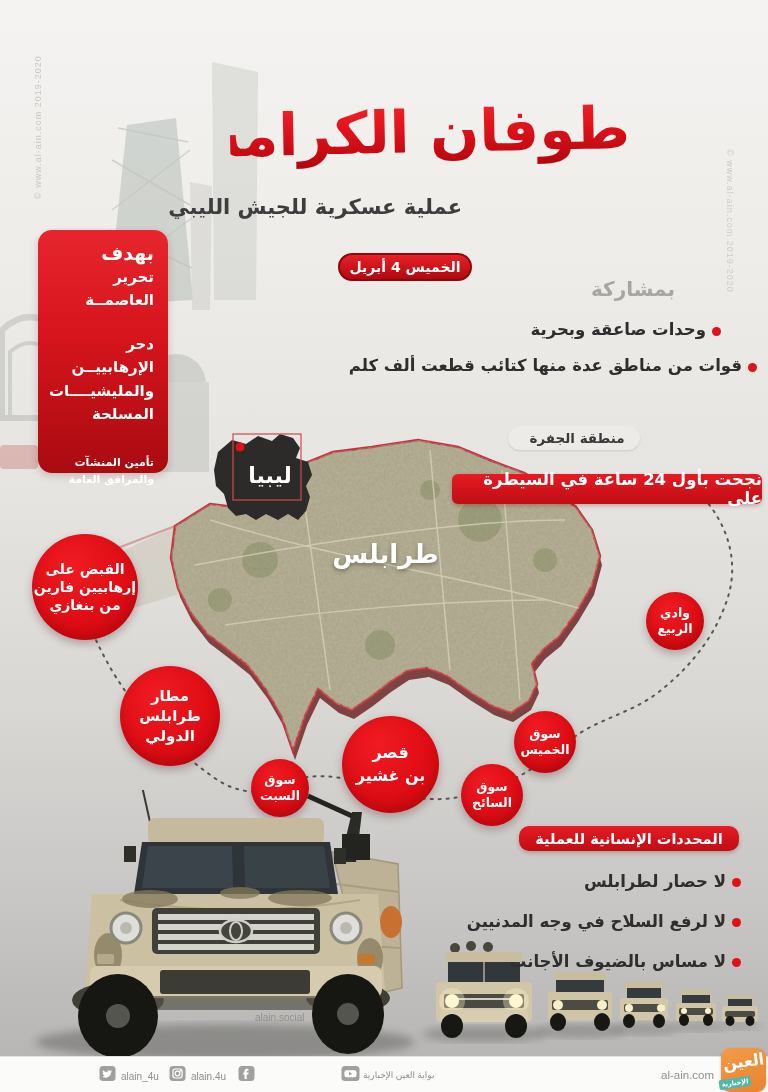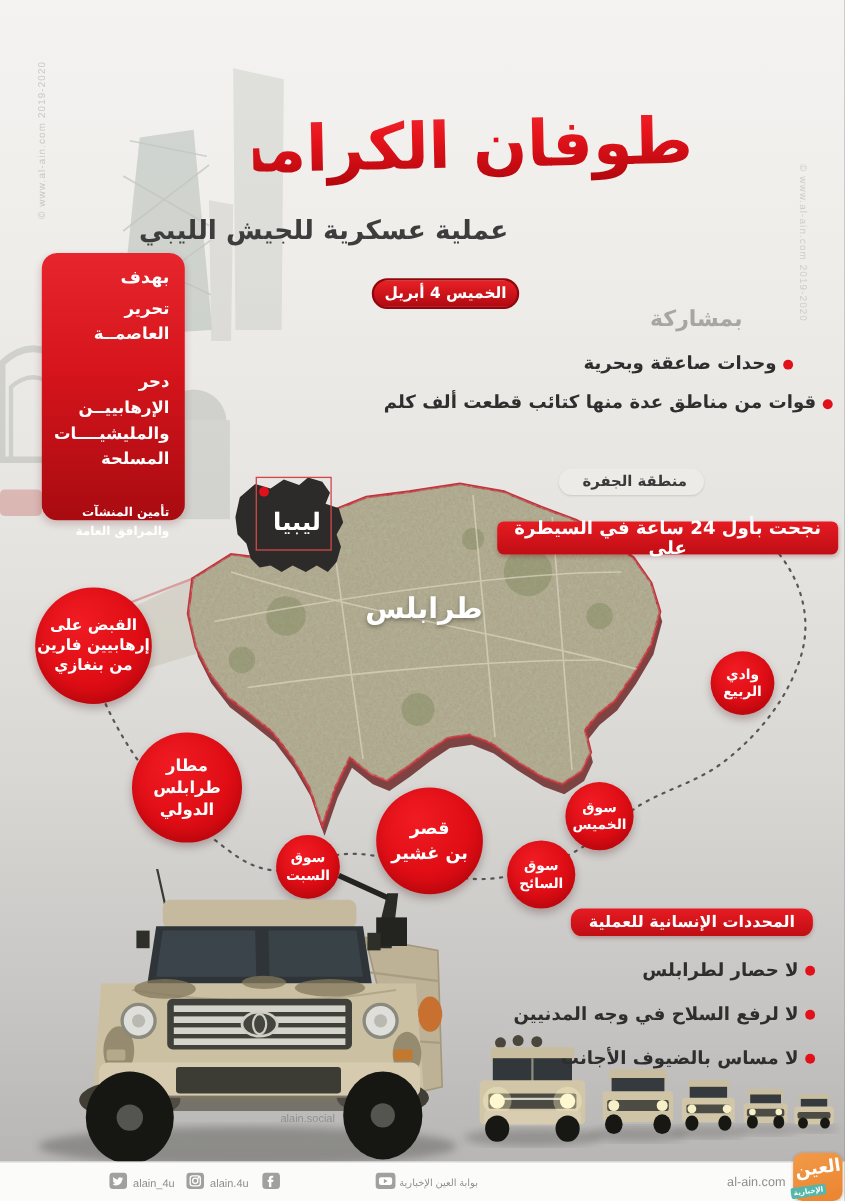--- a/index.html
+++ b/index.html
@@ -59,25 +59,25 @@
       <path d="M2,330 q28,-26 56,0 l0,88 -56,0 Z" fill="none" stroke="#979d97" stroke-width="6"></path>
       <path d="M10,352 q20,-18 40,0 l0,66 -40,0 Z" fill="none" stroke="#979d97" stroke-width="4"></path>
       <rect x="0" y="445" width="38" height="24" rx="4" fill="#c05a50"></rect>
     </g>
   </svg>
 
   <div class="abs wm" style="left:-48px;top:108px;width:172px;transform:rotate(-90deg);">© www.al-ain.com 2019-2020</div>
   <div class="abs wm" style="left:644px;top:230px;width:172px;transform:rotate(90deg);opacity:.85;">© www.al-ain.com 2019-2020</div>
 
   <div class="abs title rtl" style="left:230px;top:84px;width:400px;font-size:58px;line-height:96px;">طوفان الكرامة</div>
-  <div class="abs subtitle rtl" style="left:222px;top:195px;width:240px;font-size:24px;">عملية عسكرية للجيش الليبي</div>
+  <div class="abs subtitle rtl" style="left:222px;top:195px;width:240px;font-size:21px;">عملية عسكرية للجيش الليبي</div>
   <div class="abs pill-red rtl" style="left:338px;top:253px;width:130px;height:24px;font-size:14px;">الخميس 4 أبريل</div>
 
   <div class="abs goalbox rtl" style="left:38px;top:230px;width:130px;height:243px;padding:12px 14px;box-sizing:border-box;">
-    <div style="font-size:16px;font-weight:bold;margin-bottom:8px;">بهدف</div>
+    <div style="font-size:19px;font-weight:bold;margin-bottom:2px;">بهدف</div>
     <div class="pre" style="font-size:15px;font-weight:bold;line-height:1.5;">تحرير العاصمــة</div>
     <div class="pre" style="font-size:15px;font-weight:bold;line-height:1.55;margin-top:22px;">دحر الإرهابييــن
 والمليشيــــات
 المسلحة</div>
     <div class="pre" style="font-size:11px;font-weight:bold;line-height:1.55;margin-top:28px;text-align:right;">تأمين المنشآت
 والمرافق العامة</div>
   </div>
 
   <div class="abs muted rtl" style="left:595px;top:277px;width:80px;font-size:20px;text-align:right;">بمشاركة</div>
   <div class="abs dot" style="left:712px;top:327px;"></div>
@@ -133,21 +133,21 @@
       <circle cx="240" cy="447" r="4.5" fill="#e0111a"></circle>
     </g>
 
     <path d="M698,492 C728,522 740,562 727,600 C716,633 694,664 660,691 C636,710 610,716 585,730 C566,741 552,757 528,771 C509,783 484,791 464,796 C425,805 394,793 362,783 C338,776 310,772 288,783 C264,795 240,795 216,779 C190,761 168,741 148,719 C124,693 108,666 96,640 C86,618 80,600 76,584" fill="none" stroke="#3f3f3f" stroke-width="2" stroke-dasharray="2 6" stroke-linecap="round" opacity="0.85"></path>
   </svg>
 
   <div class="abs city rtl" style="left:318px;top:539px;width:135px;font-size:26px;">طرابلس</div>
   <div class="abs rtl" style="left:238px;top:463px;width:64px;font-size:22px;font-weight:bold;color:#fff;text-align:center;">ليبيا</div>
 
   <div class="abs pill-gray rtl" style="left:508px;top:426px;width:126px;height:24px;font-size:13.5px;padding-left:6px;">منطقة الجفرة</div>
-  <div class="abs banner-red rtl" style="left:452px;top:474px;width:310px;height:30px;font-size:16.5px;text-align:center;">نجحت بأول 24 ساعة في السيطرة على</div>
+  <div class="abs banner-red rtl" style="left:452px;top:474px;width:310px;height:30px;font-size:16.5px;">نجحت بأول 24 ساعة في السيطرة على</div>
 
   <div class="abs circle pre rtl" style="left:32px;top:534px;width:106px;height:106px;font-size:14px;line-height:1.3;">القبض على
 إرهابيين فارين
 من بنغازي</div>
   <div class="abs circle pre rtl" style="left:120px;top:666px;width:100px;height:100px;font-size:15px;line-height:1.35;">مطار طرابلس
 الدولي</div>
   <div class="abs circle pre rtl" style="left:251px;top:759px;width:58px;height:58px;font-size:12.5px;line-height:1.25;">سوق
 السبت</div>
   <div class="abs circle pre rtl" style="left:342px;top:716px;width:97px;height:97px;font-size:16px;line-height:1.4;">قصر
 بن غشير</div>

